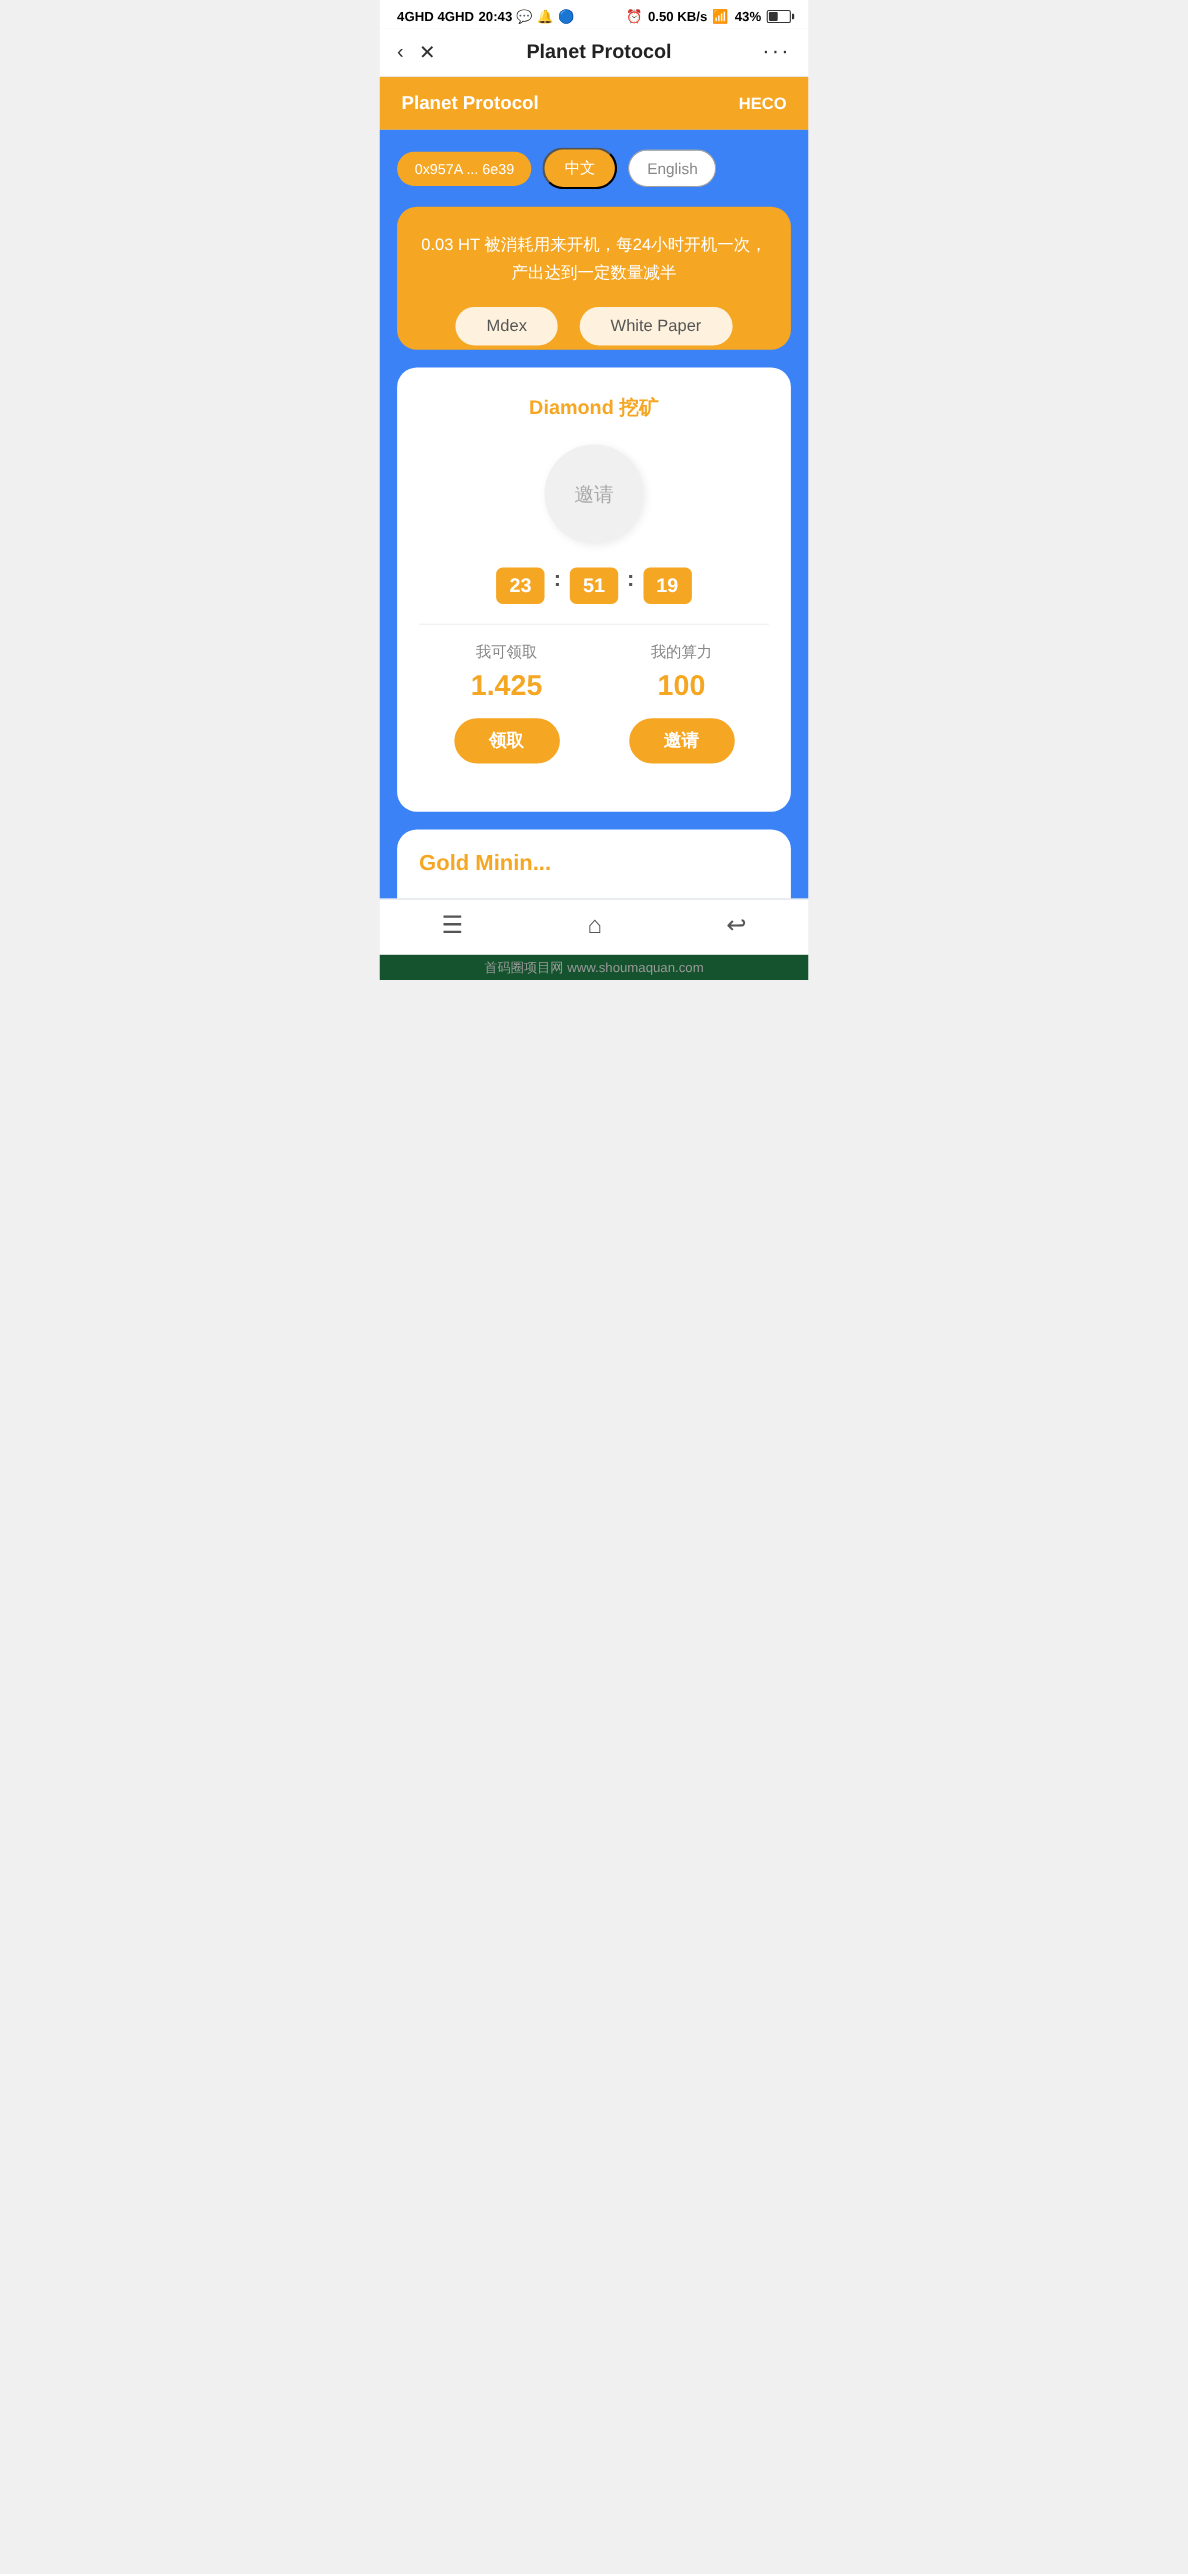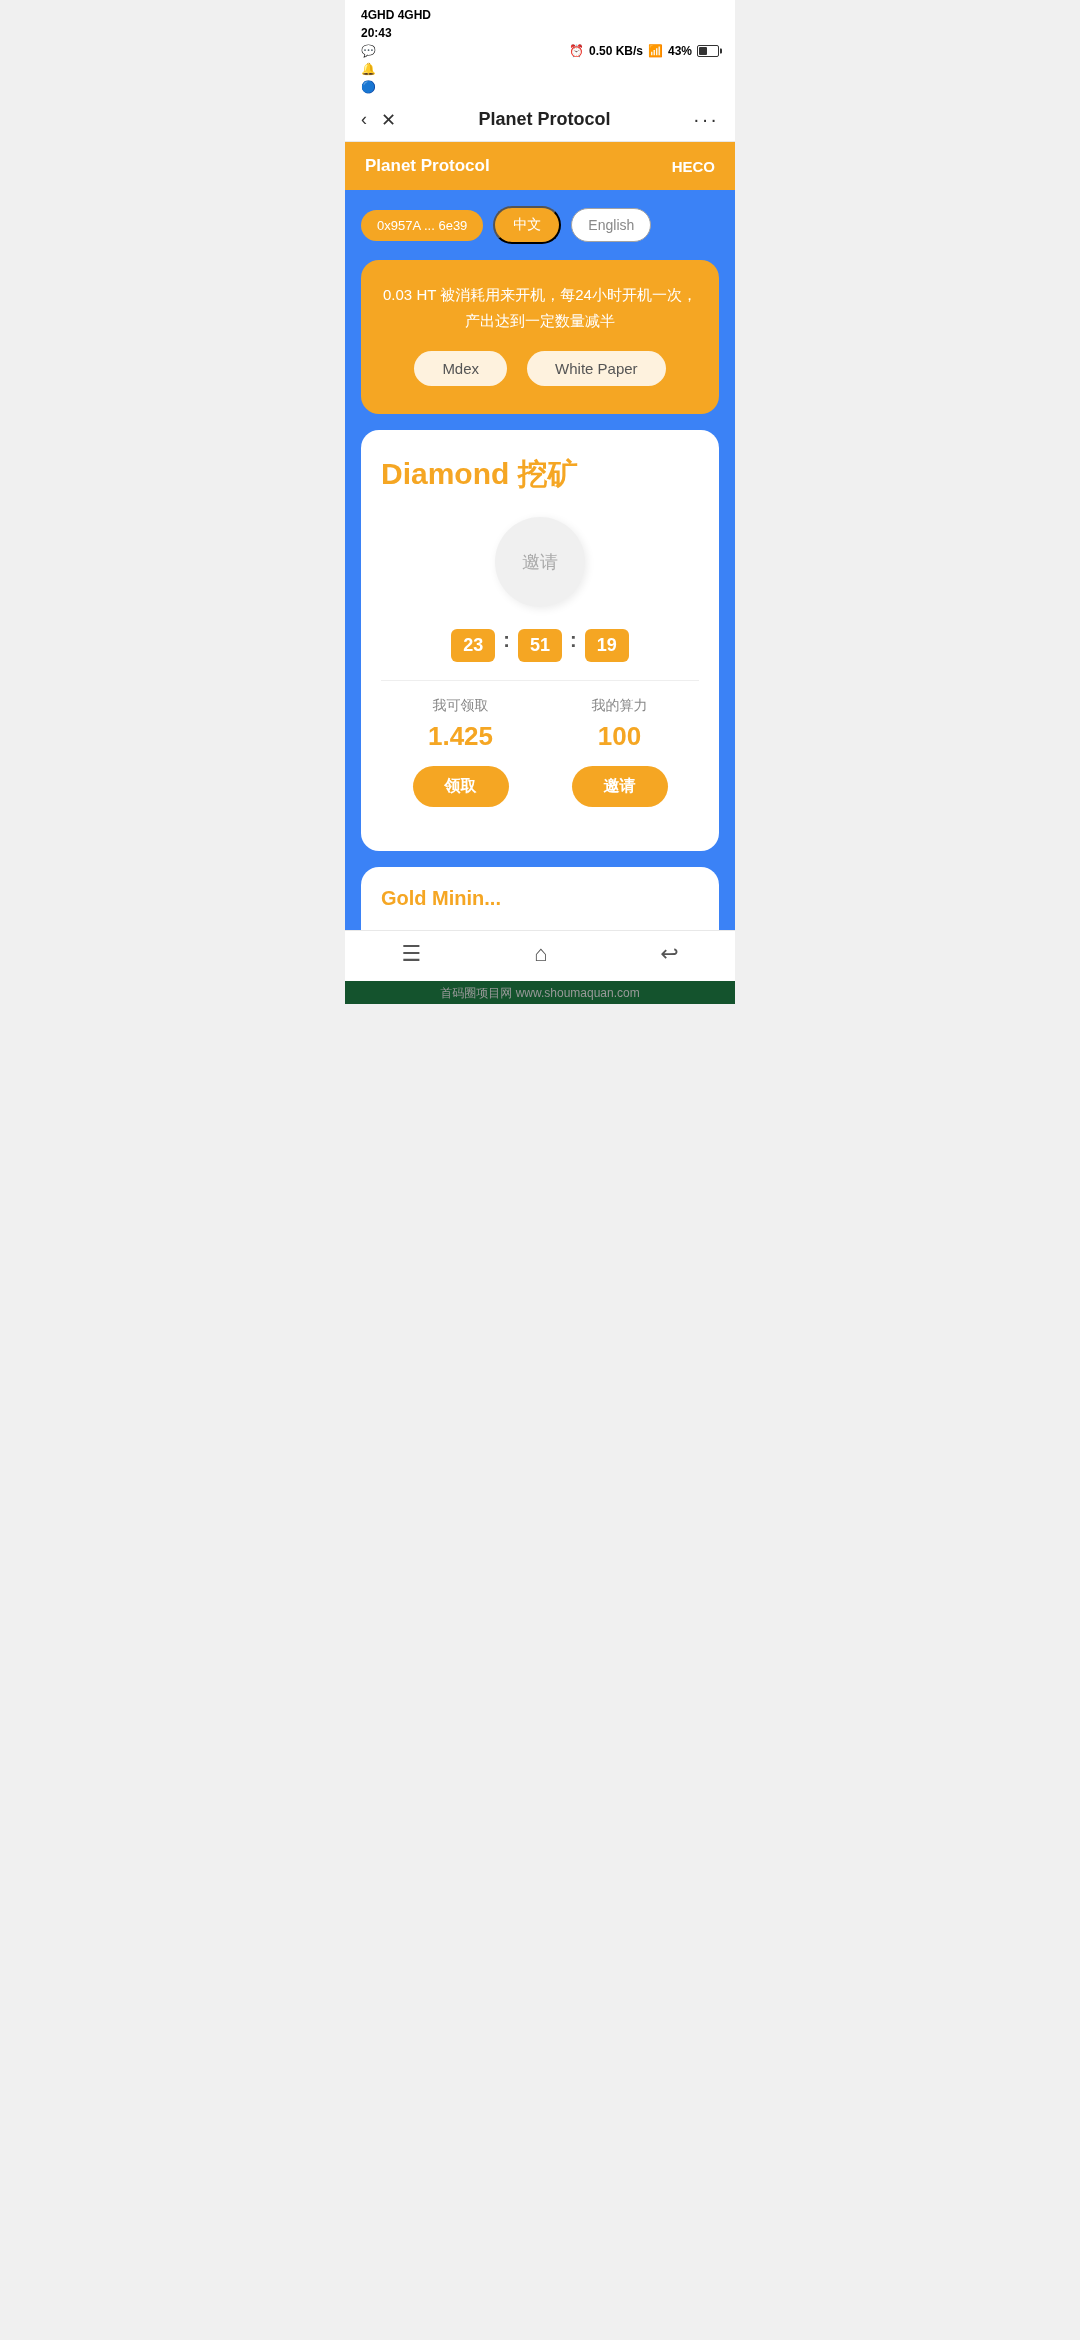--- a/index.html
+++ b/index.html
@@ -19,24 +19,23 @@
       background: #fff;
       padding: 8px 16px 4px;
       display: flex;
       justify-content: space-between;
       align-items: center;
       font-size: 13px;
       font-weight: 600;
     }
     .status-left {
       display: flex;
-      align-items: flex-start;
+      align-items: center;
       gap: 4px;
       font-size: 12px;
-      flex-direction: column;
     }
     .status-right {
       display: flex;
       align-items: center;
       gap: 5px;
       font-size: 12px;
     }
     .battery-icon {
       width: 22px;
       height: 12px;
@@ -153,21 +152,21 @@
       font-weight: 500;
       border: 1px solid #a3a3a3;
       cursor: pointer;
       text-align: right;
     }
 
     
     .info-card {
       background: #F5A623;
       border-radius: 18px;
-      padding: 22px 20px 28px;
+      padding: 22px 20px 4px;
       margin-bottom: 16px;
       text-align: center;
     }
     .info-text {
       color: #fff;
       font-size: 15px;
       line-height: 1.7;
       margin-bottom: 18px;
     }
     .info-buttons {
@@ -187,21 +186,22 @@
     }
 
     
     .mining-card {
       background: #fff;
       border-radius: 18px;
       padding: 24px 20px 24px;
       margin-bottom: 16px;
     }
     .mining-title {
-      font-size: 30px;
+      text-align: center;
+      font-size: 18px;
       font-weight: 700;
       color: #F5A623;
       margin-bottom: 22px;
     }
 
     
     .power-btn-wrap {
       display: flex;
       justify-content: center;
       margin-bottom: 22px;

